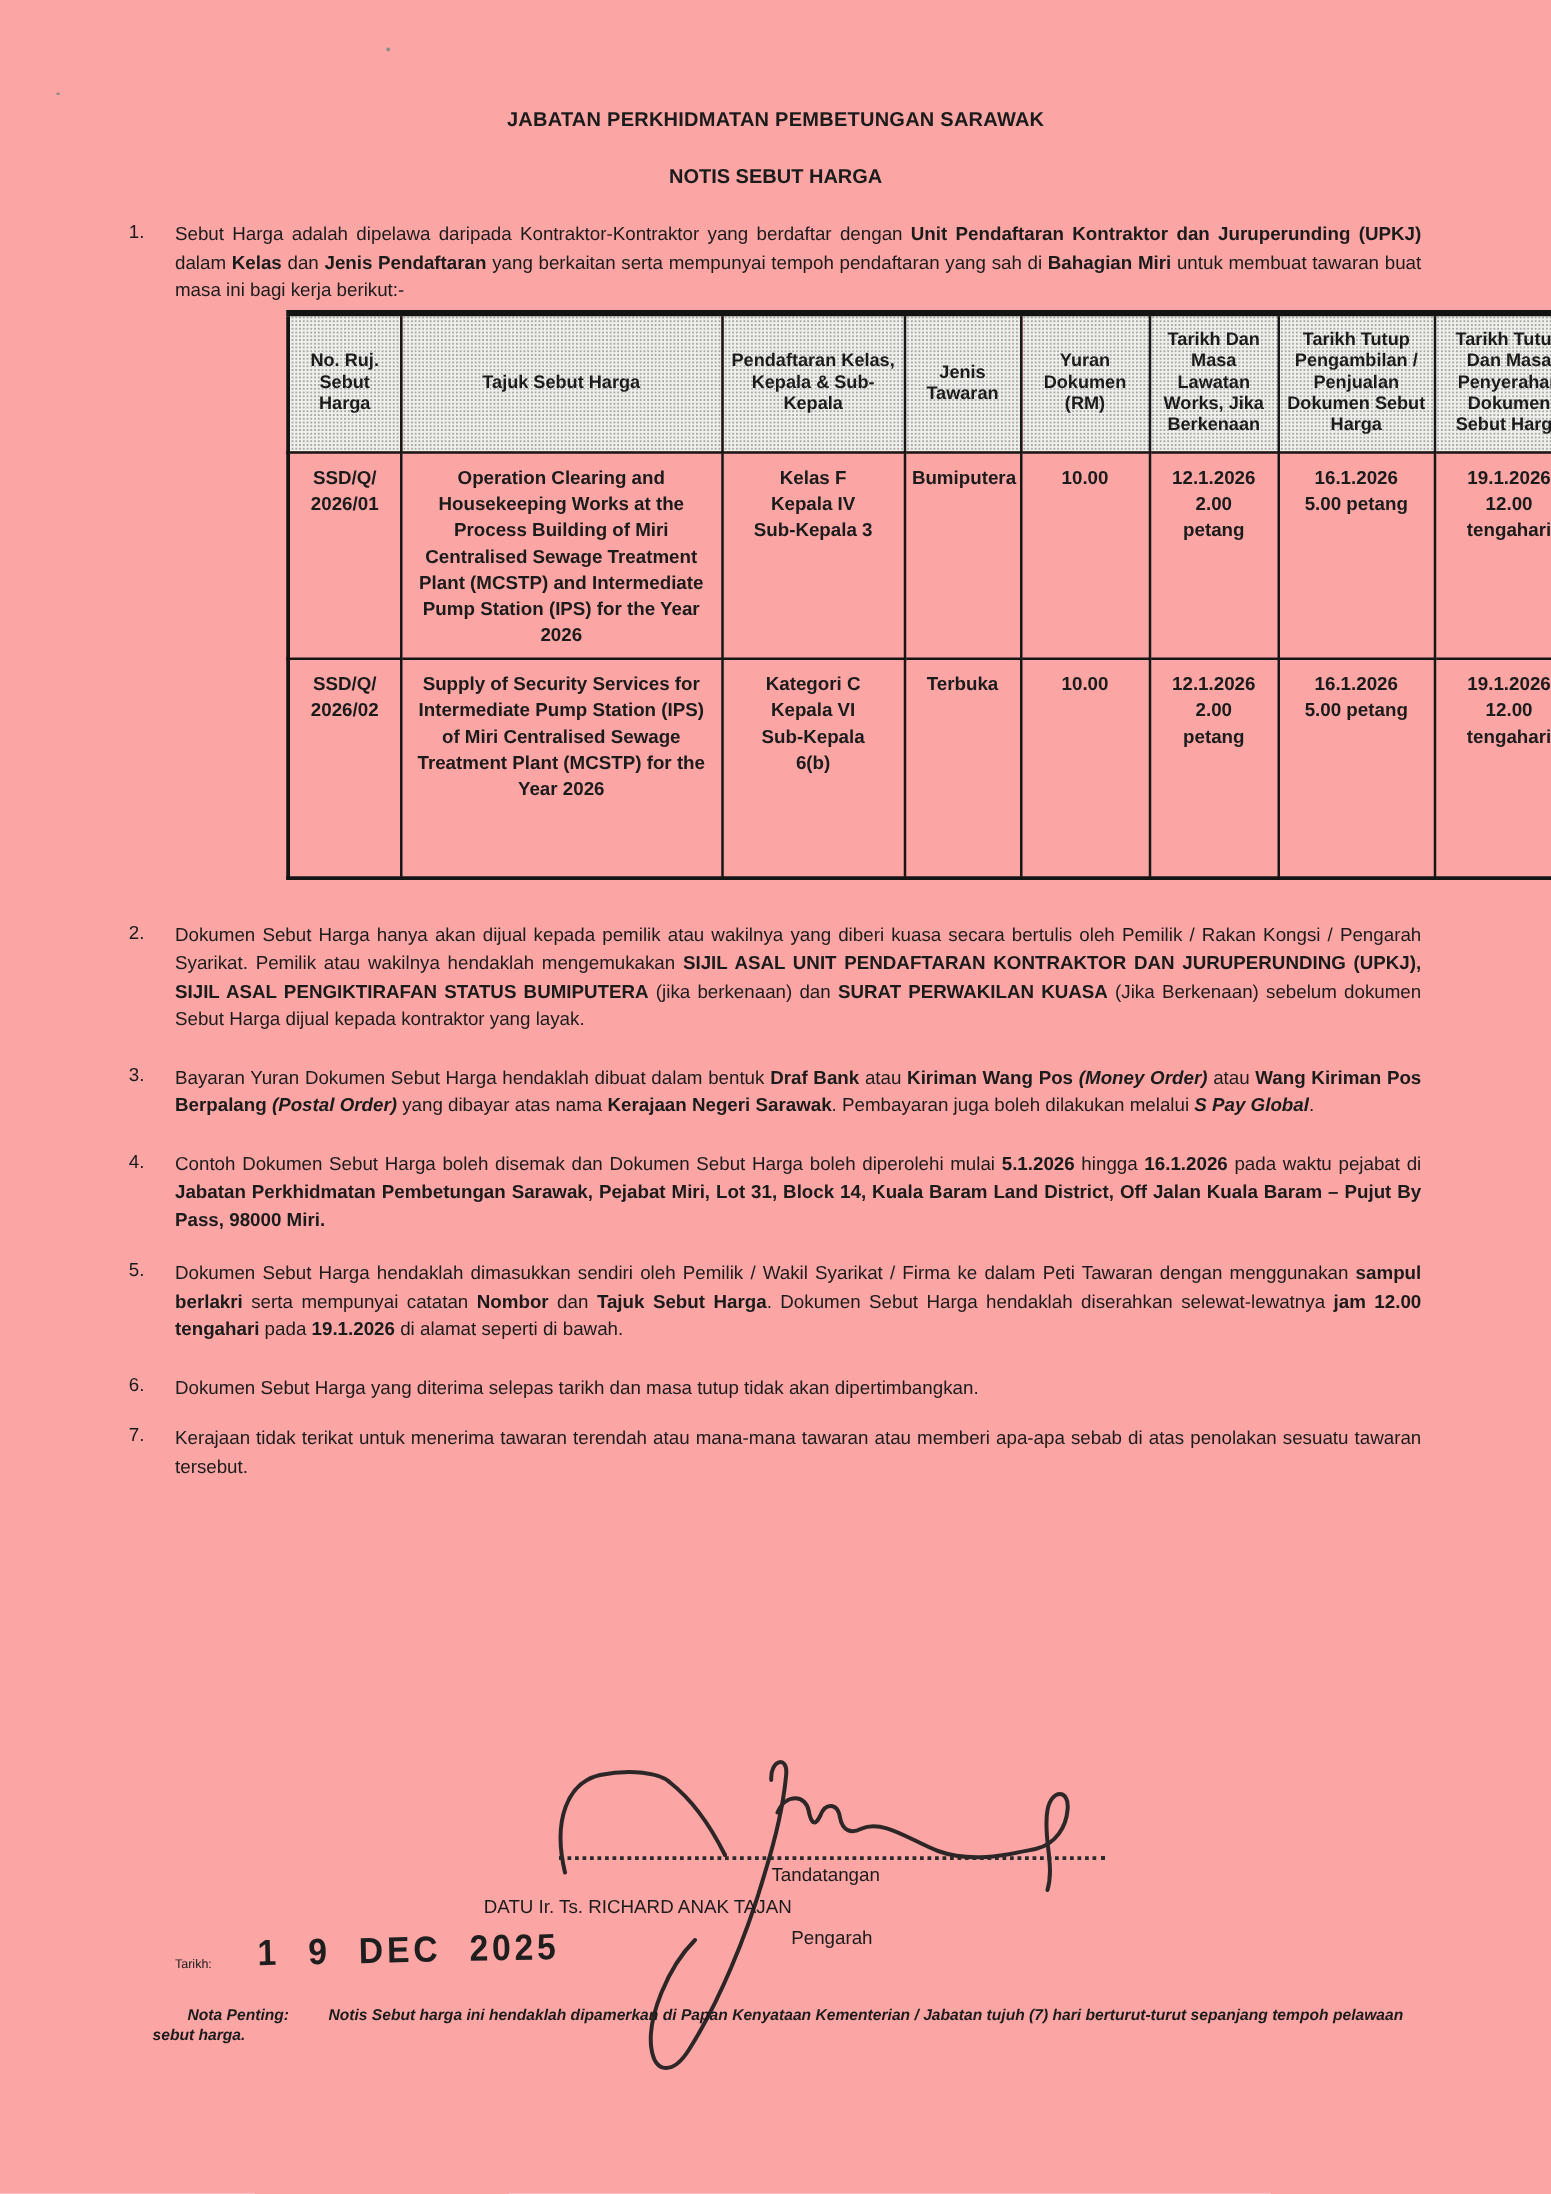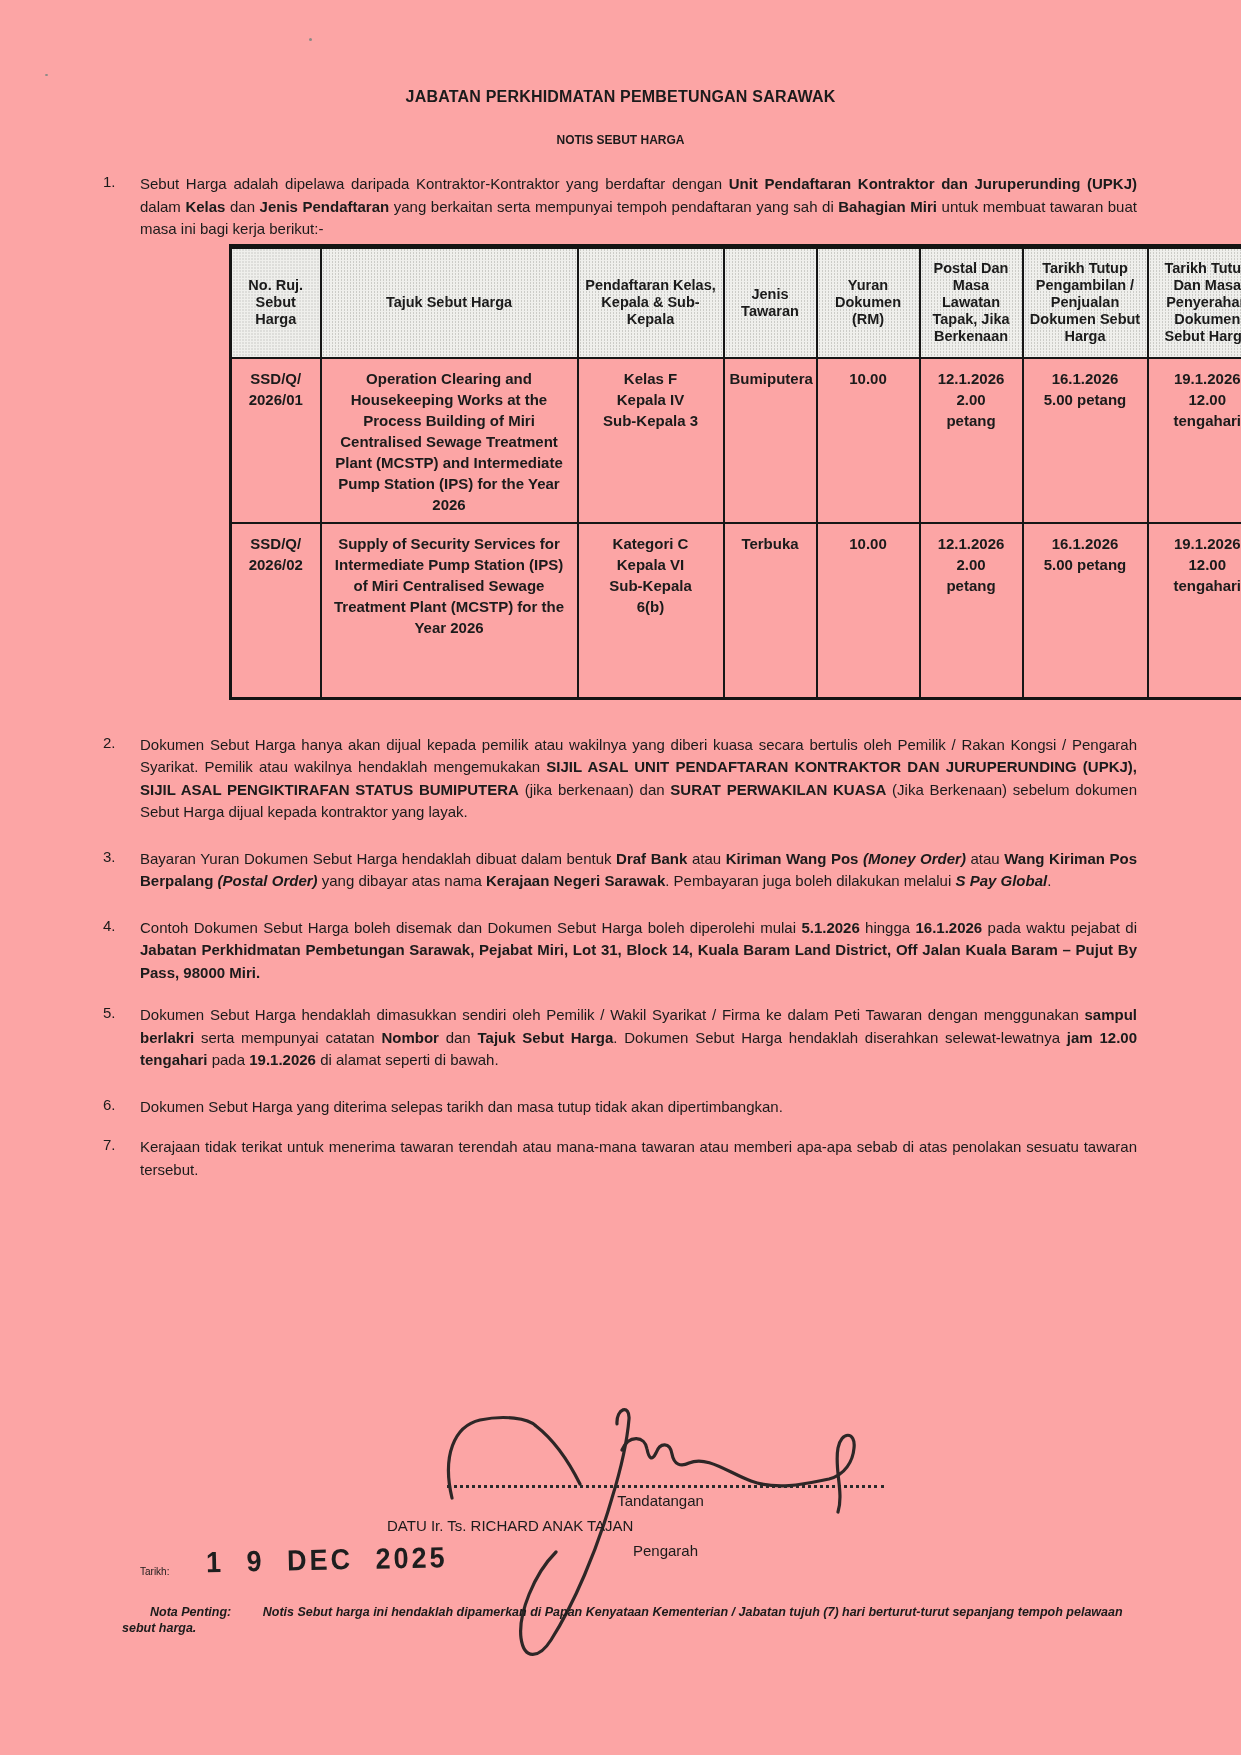--- a/index.html
+++ b/index.html
@@ -13,21 +13,21 @@
   }
   .title{
     margin:88px 0 0 0;
     text-align:center;
     font-size:16px;font-weight:bold;
     letter-spacing:.2px;
   }
   .subtitle{
     margin-top:27px;
     text-align:center;
-    font-size:12px;font-weight:bold;
+    font-size:16px;font-weight:bold;
   }
   .clauses{margin:26px 104px 0 103px;}
   .clause{
     display:flex;
     margin-top:24px;
   }
   .clause-num{
     flex:0 0 37px;
     font-size:15px;
   }
@@ -145,21 +145,21 @@
             <col style="width:125px">
             <col style="width:120px">
         </colgroup>
         <tbody>
           <tr class="hrow">
             <th>No. Ruj. Sebut Harga</th>
             <th>Tajuk Sebut Harga</th>
             <th>Pendaftaran Kelas, Kepala &amp; Sub-Kepala</th>
             <th>Jenis Tawaran</th>
             <th>Yuran Dokumen (RM)</th>
-            <th>Postal Dan Masa Lawatan Tapak, Jika Berkenaan</th>
+            <th>Tarikh Dan Masa Lawatan Works, Jika Berkenaan</th>
             <th>Tarikh Tutup Pengambilan / Penjualan Dokumen Sebut Harga</th>
             <th>Tarikh Tutup Dan Masa Penyerahan Dokumen Sebut Harga</th>
           </tr>
           <tr class="r1">
             <td>SSD/Q/
 2026/01</td>
             <td class="wrapcell">Operation Clearing and Housekeeping Works at the Process Building of Miri Centralised Sewage Treatment Plant (MCSTP) and Intermediate Pump Station (IPS) for the Year 2026</td>
             <td>Kelas F
 Kepala IV
 Sub-Kepala 3</td>

